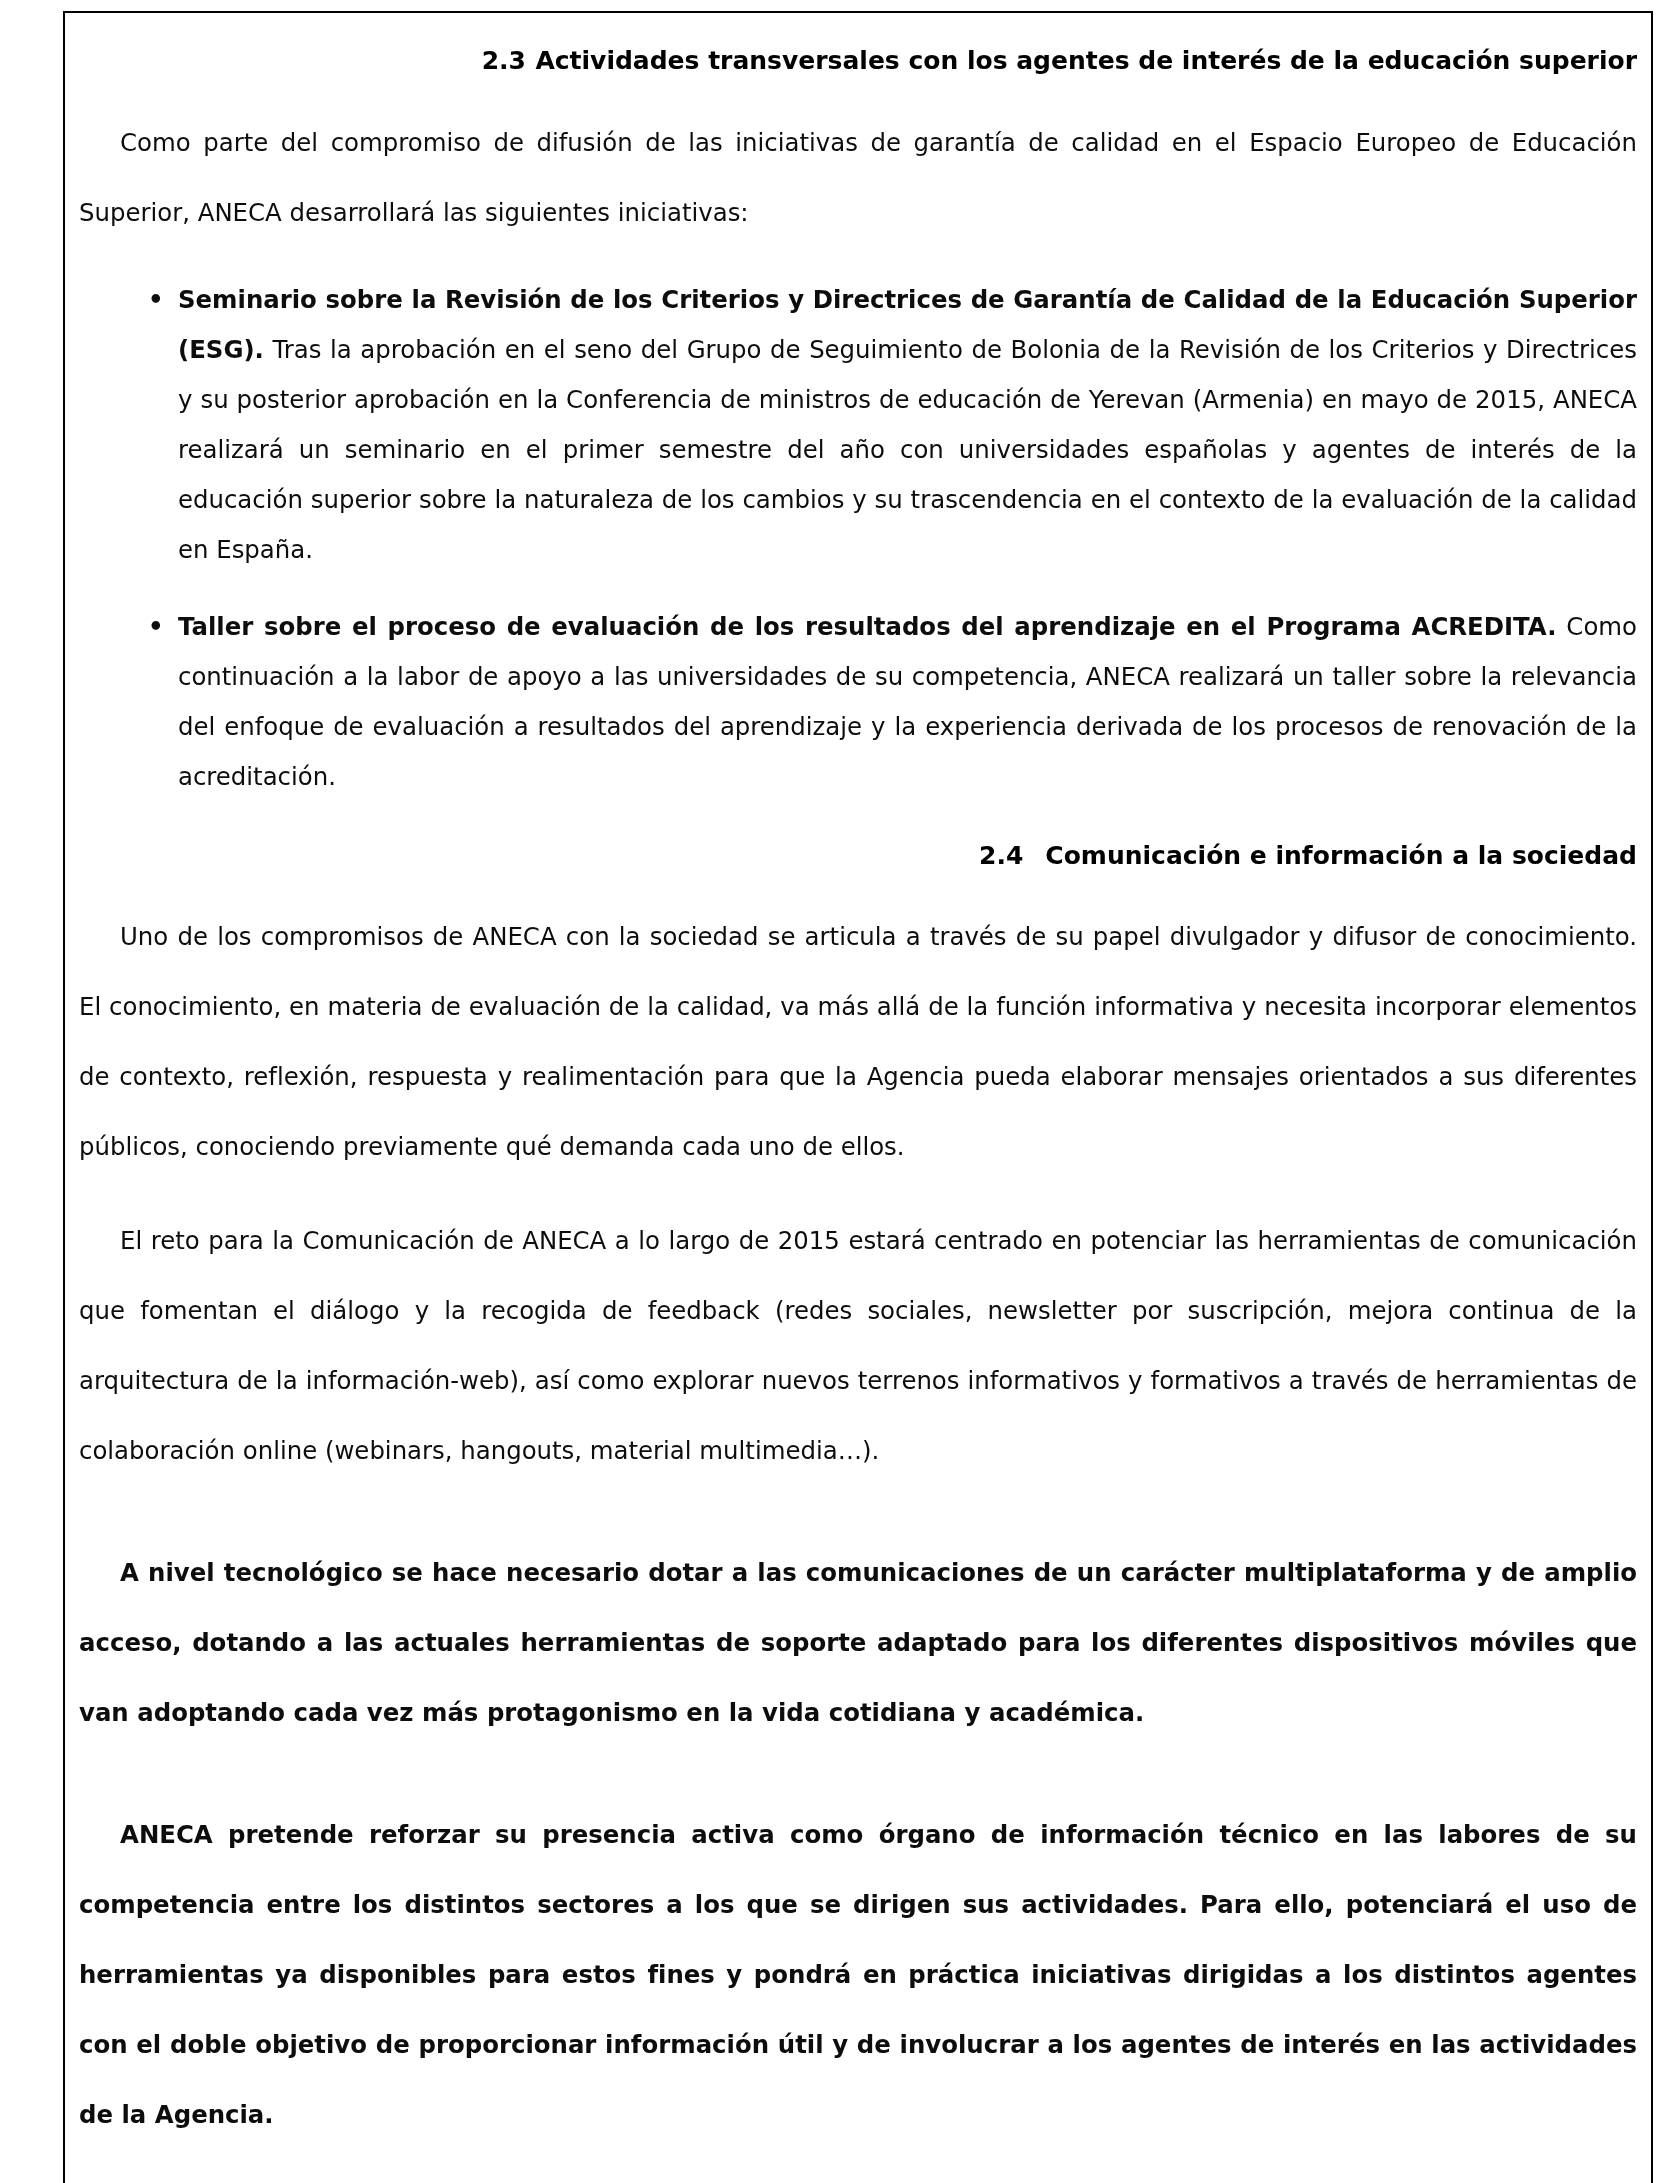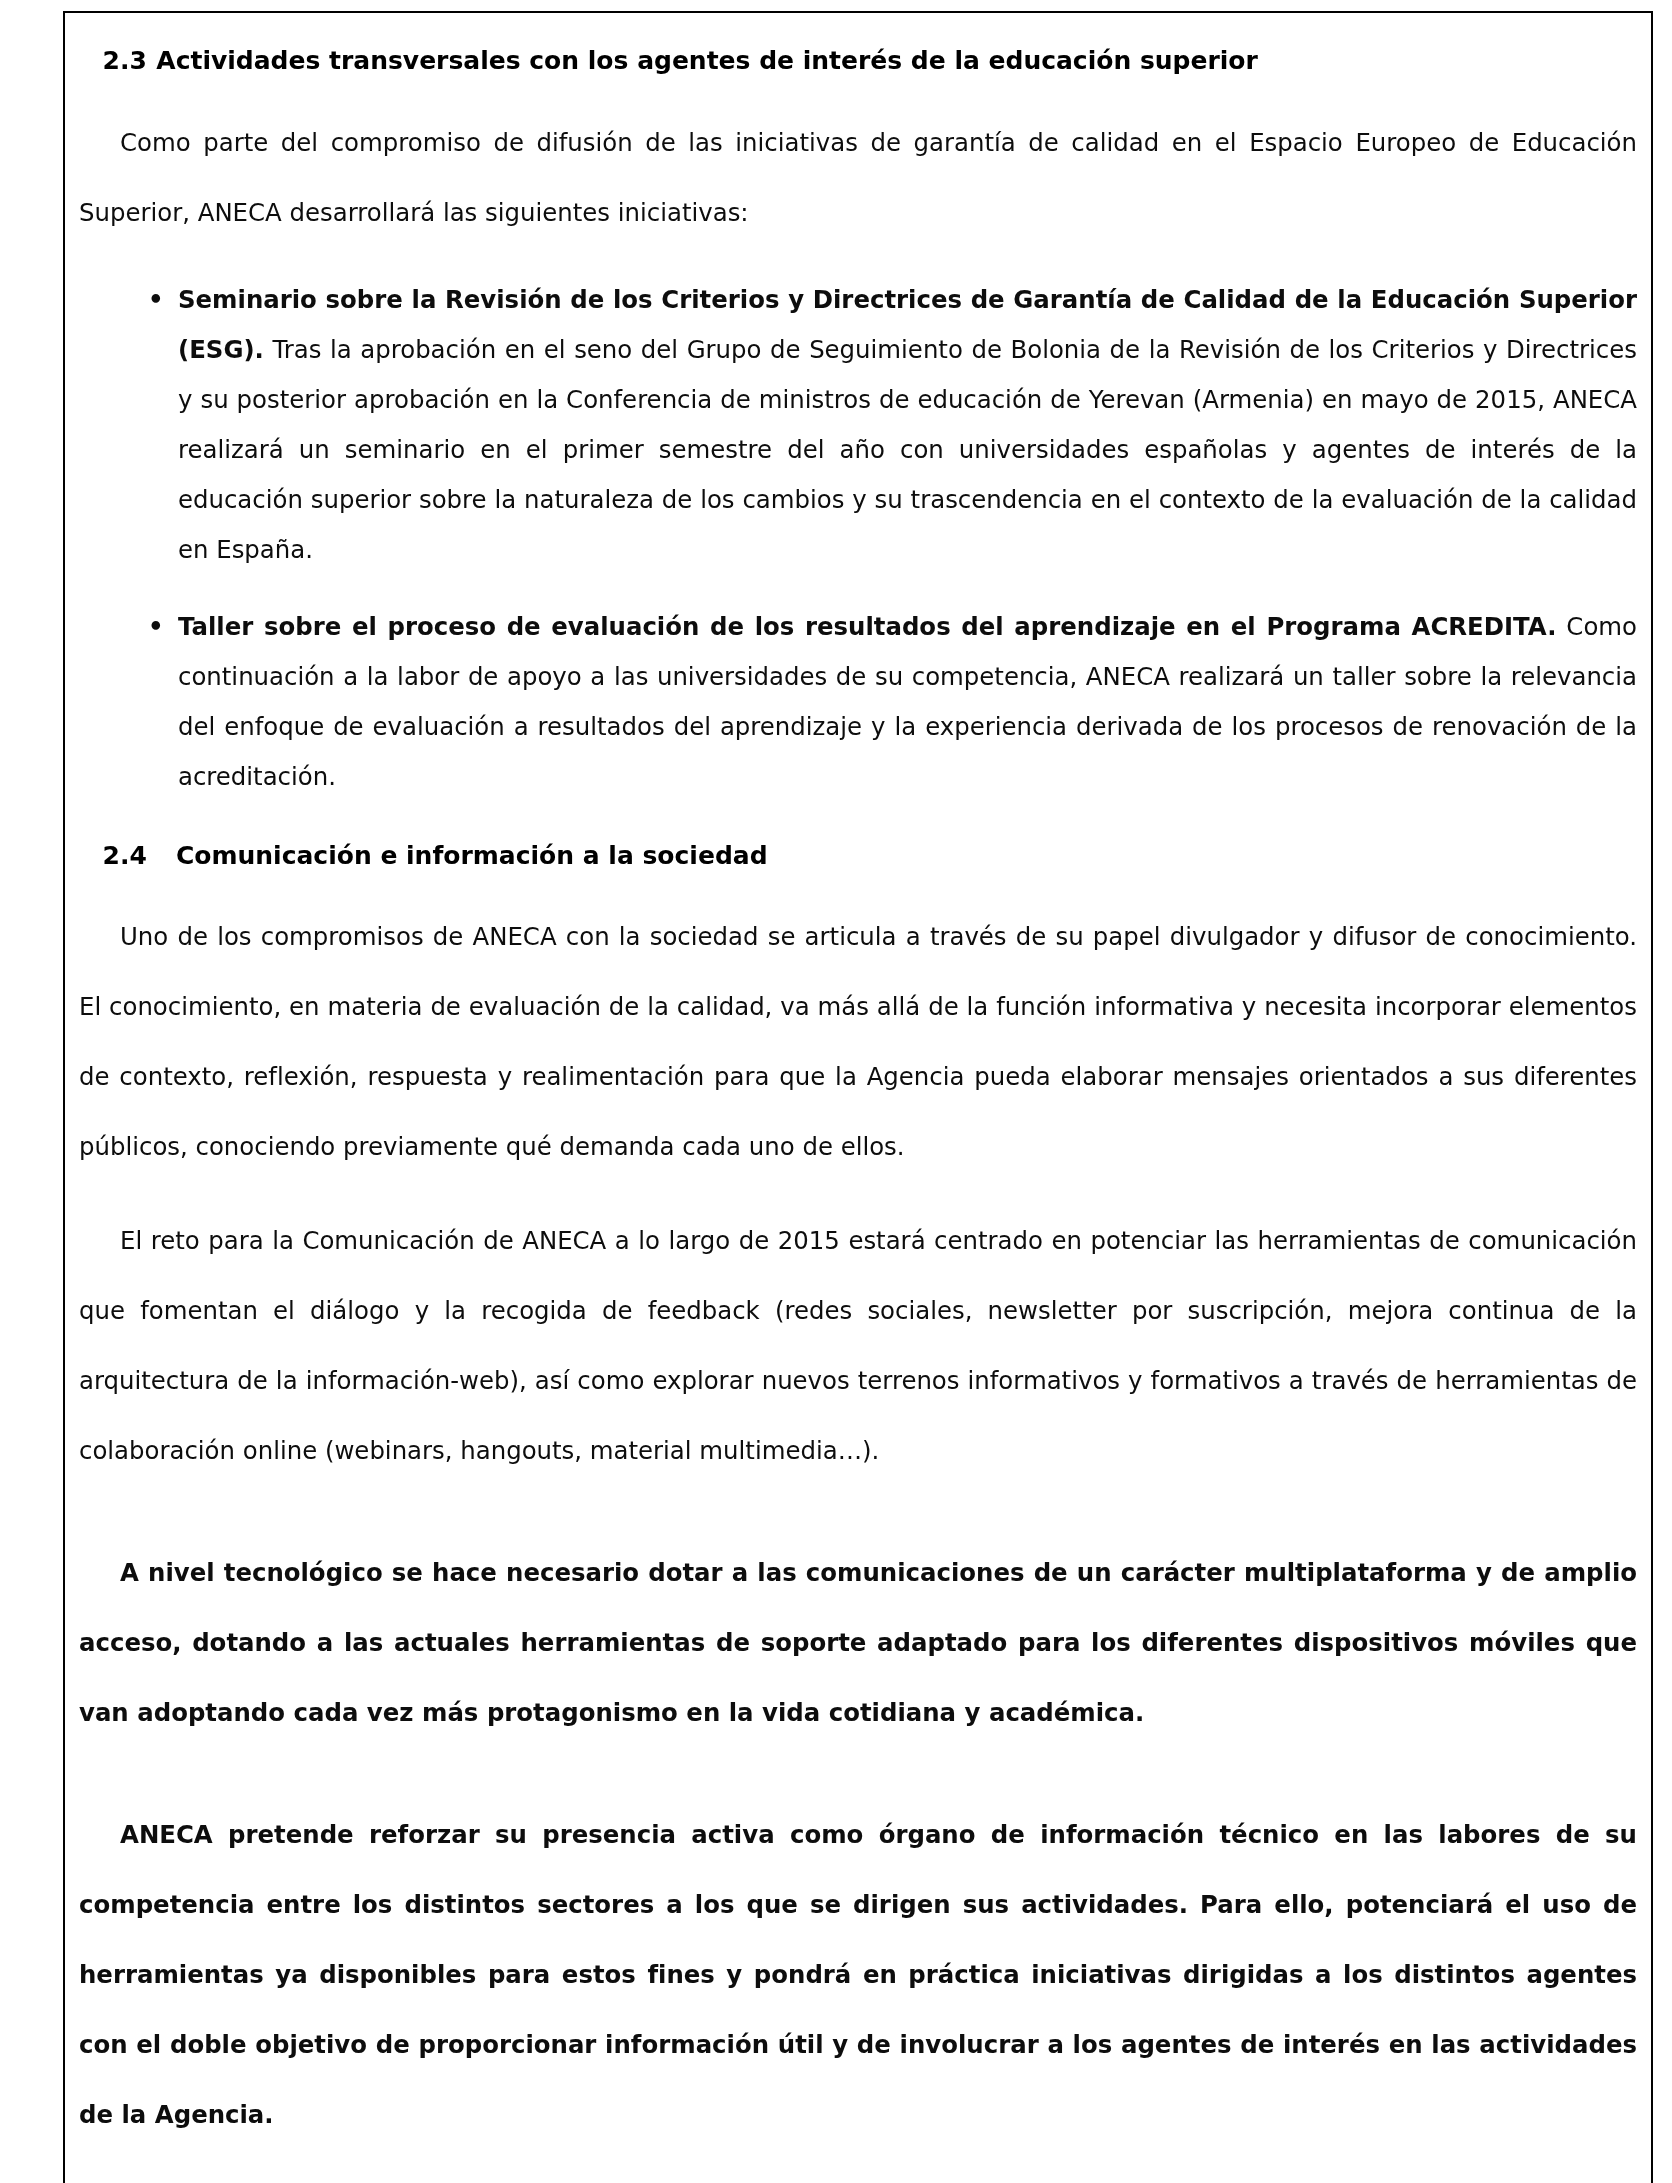--- a/index.html
+++ b/index.html
@@ -23,26 +23,27 @@
     border: 2.4px solid #000000;
     padding: 20.4px 14px 44px 14px;
     background: #ffffff;
   }
   .heading {
     margin: 4.7px 0 23.6px 23.6px;
     font-size: 25px;
     font-weight: bold;
     line-height: 46px;
     color: #000000;
+    text-align: right;
   }
   .heading .h-num {
     margin-right: 9.4px;
   }
   .heading.wide-gap .h-num {
-    margin-right: 29px;
+    margin-right: 22px;
   }
   .para {
     margin: 23.6px 0;
     font-size: 24.4px;
     line-height: 70px;
     text-align: justify;
     text-align-last: left;
   }
   .para.indent {
     text-indent: 41px;

